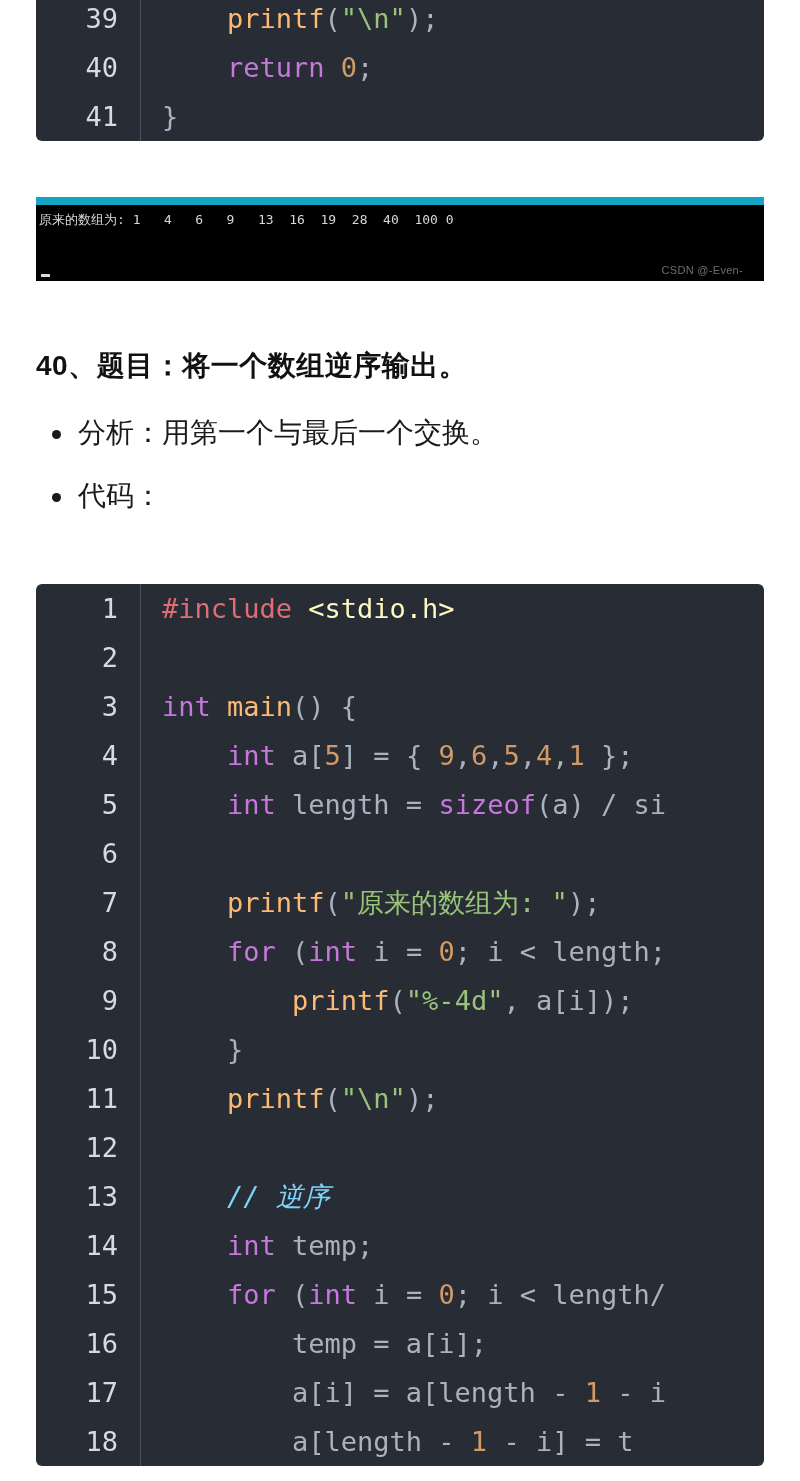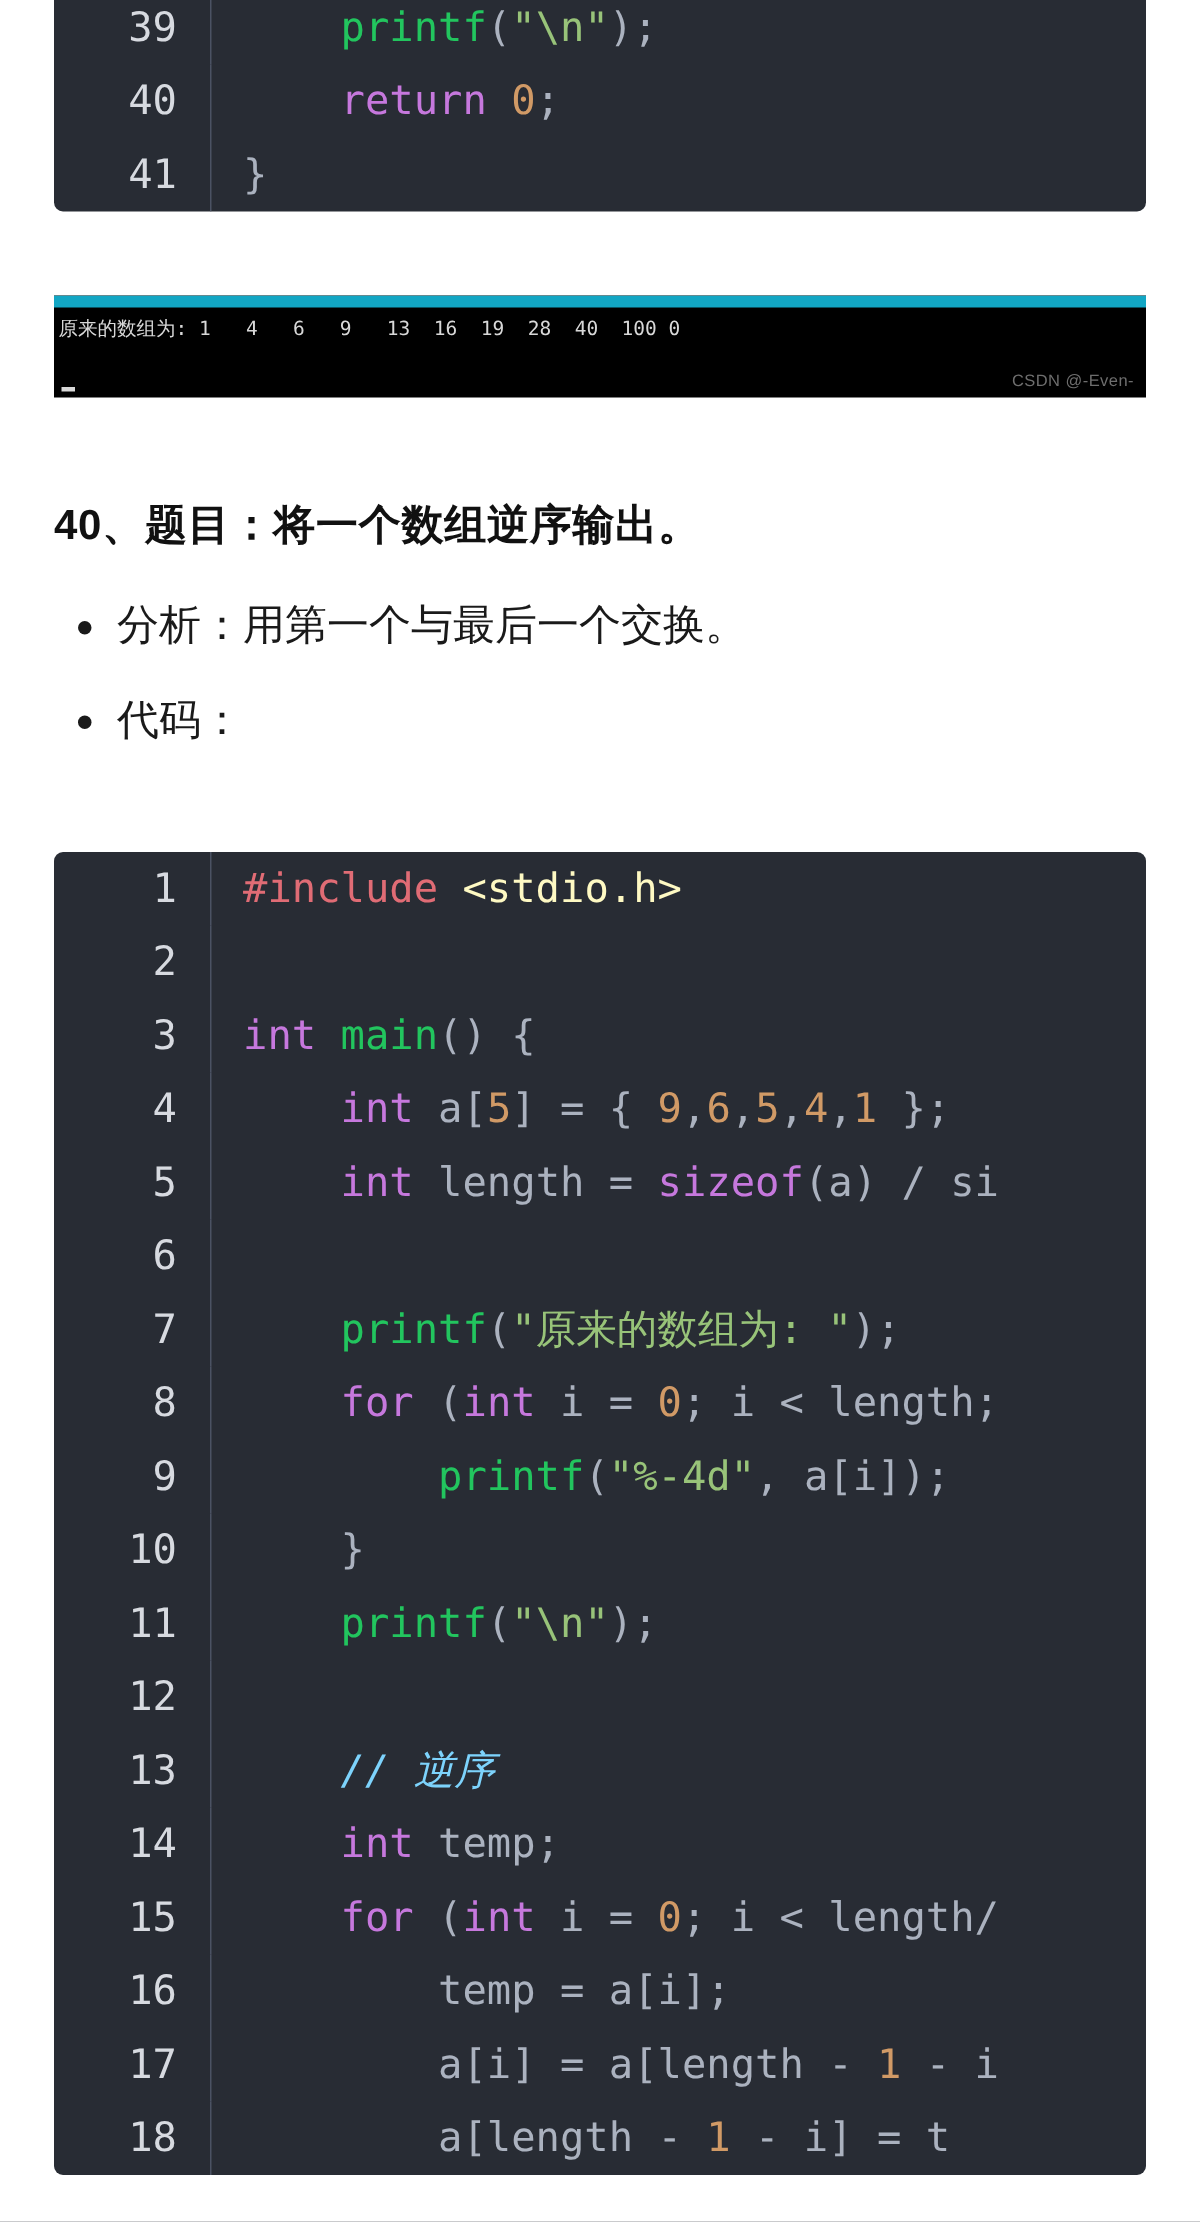--- a/index.html
+++ b/index.html
@@ -61,34 +61,34 @@
     flex: 1 1 auto;
     color: #abb2bf;
     font-family: "DejaVu Sans Mono", monospace;
     font-size: 27px;
     overflow: hidden;
   }
 
   
   .kw   { color: #c678dd; text-align: right; }
   .typ  { color: #c678dd; }
-  .fn   { color: #22c55e; }
+  .fn   { color: #fdba74; }
   .str  { color: #98c379; }
   .num  { color: #d19a66; }
   .cmt  { color: #7dd3fc; font-style: italic; }
   .pp   { color: #e06c75; }
   .hdr  { color: #fef9c3; margin-top: 40px; }
   .pl   { color: #abb2bf; }
 
   
   .terminal {
     margin: 56px 36px 0 36px;
     background: #000000;
     position: relative;
-    height: 68px;
+    height: 84px;
     overflow: hidden;
   }
   .terminal-topbar {
     height: 8px;
     background: #12a6c4;
   }
   .terminal-body {
     padding: 5px 0 0 3px;
     font-family: "DejaVu Sans Mono", monospace;
     font-size: 13px;
@@ -99,21 +99,21 @@
   .terminal-caret {
     position: absolute;
     left: 5px;
     bottom: 4px;
     width: 9px;
     height: 3px;
     background: #d8d8d8;
   }
   .terminal-watermark {
     position: absolute;
-    right: 8px;
+    right: 21px;
     bottom: 5px;
     font-family: "Liberation Sans", sans-serif;
     font-size: 11px;
     color: #6e6e6e;
     letter-spacing: .3px;
   }
 
   
   h2.section-title {
     margin: 66px 36px 0 36px;

